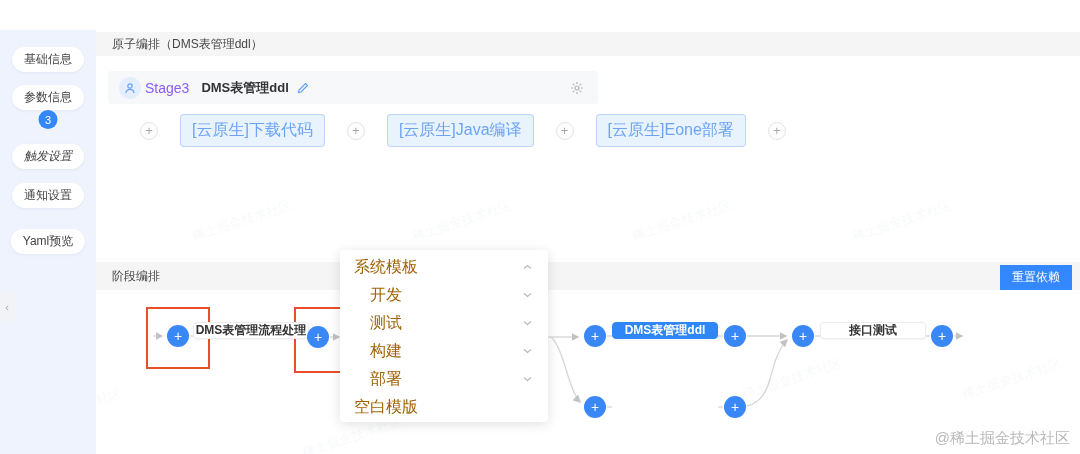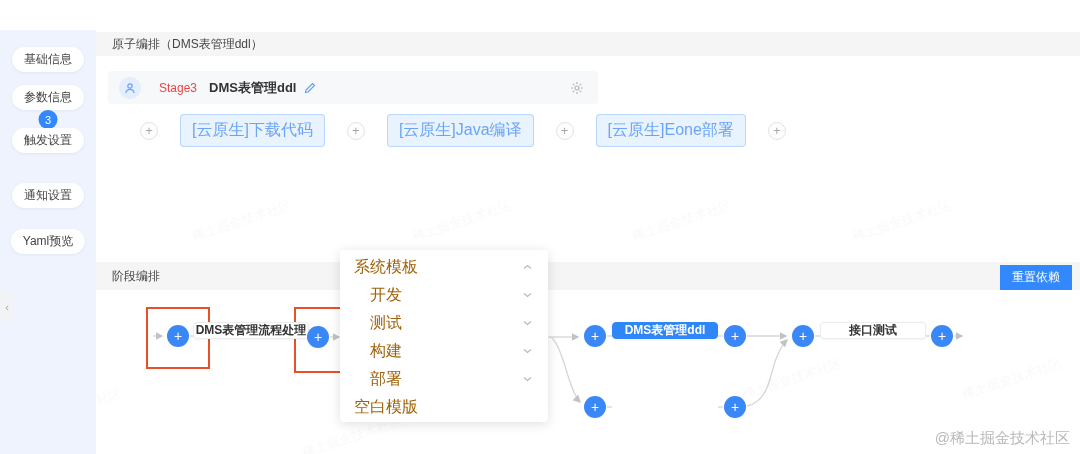--- a/index.html
+++ b/index.html
@@ -24,21 +24,21 @@
 
   
   .sec-hdr { position:absolute; left:96px; width:984px; background:#f5f5f6; font-size:12px; color:#454545; display:flex; align-items:center; padding-left:16px; z-index:4; }
   .sec-hdr.atomic { top:32px; height:24px; }
   .sec-hdr.stages { top:262px; height:28px; }
   .reset-btn { position:absolute; right:8px; top:3px; background:#3388fe; color:#fff; font-size:12px; border-radius:0; padding:4px 12px; border:none; cursor:pointer; }
 
   
   .stage-hdr { position:absolute; left:108px; top:71px; width:490px; height:33px; background:#f7f8fa; border-radius:4px; display:flex; align-items:center; z-index:5; }
   .avatar { width:22px; height:22px; border-radius:50%; background:#e4eefc; margin-left:11px; display:flex; align-items:center; justify-content:center; }
-  .stage-label { margin-left:18px; font-size:12px; color:#ef4444; }
+  .stage-label { margin-left:4px; font-size:14px; color:#8b5cf6; }
   .stage-name { margin-left:12px; font-size:13px; font-weight:bold; color:#333; }
   .gear { margin-left:auto; margin-right:14px; display:inline-flex; cursor:pointer; }
 
   
   .chips-row { position:absolute; left:140px; top:114px; display:flex; align-items:center; gap:22px; z-index:5; }
   .plus-gray { width:18px; height:18px; border-radius:50%; border:1px solid #e4e4e4; background:#fdfdfd; color:#a8a8a8; font-size:13px; display:flex; align-items:center; justify-content:center; cursor:pointer; }
   .chip { background:#e9f3fe; border:1px solid rgba(145,190,250,.55); color:#6ba4f7; border-radius:4px; font-size:16px; padding:5px 11px; white-space:nowrap; cursor:pointer; }
 
   
   .flow-svg { position:absolute; left:0; top:0; width:1080px; height:454px; z-index:1; pointer-events:none; }
@@ -70,21 +70,21 @@
   <span class="wm-tile" style="left:300px; top:428px;">稀土掘金技术社区</span>
   <span class="wm-tile" style="left:20px; top:400px;">稀土掘金技术社区</span>
   <span class="wm-tile" style="left:740px; top:370px;">稀土掘金技术社区</span>
   <span class="wm-tile" style="left:960px; top:370px;">稀土掘金技术社区</span>
 
 
   <div class="sidebar">
     <div class="pill" style="top:17px;">基础信息</div>
     <div class="pill" style="top:55px;">参数信息</div>
     <div class="badge">3</div>
-    <div class="pill" style="top:98px;">触发设置</div>
+    <div class="pill" style="top:114px;font-style:italic;">触发设置</div>
     <div class="pill" style="top:153px;">通知设置</div>
     <div class="pill" style="top:199px;">Yaml预览</div>
   </div>
   <div class="collapse">‹</div>
 
   <div class="sec-hdr atomic">
     <span>原子编排（DMS表管理ddl）</span>
   </div>
 
   <div class="stage-hdr">

